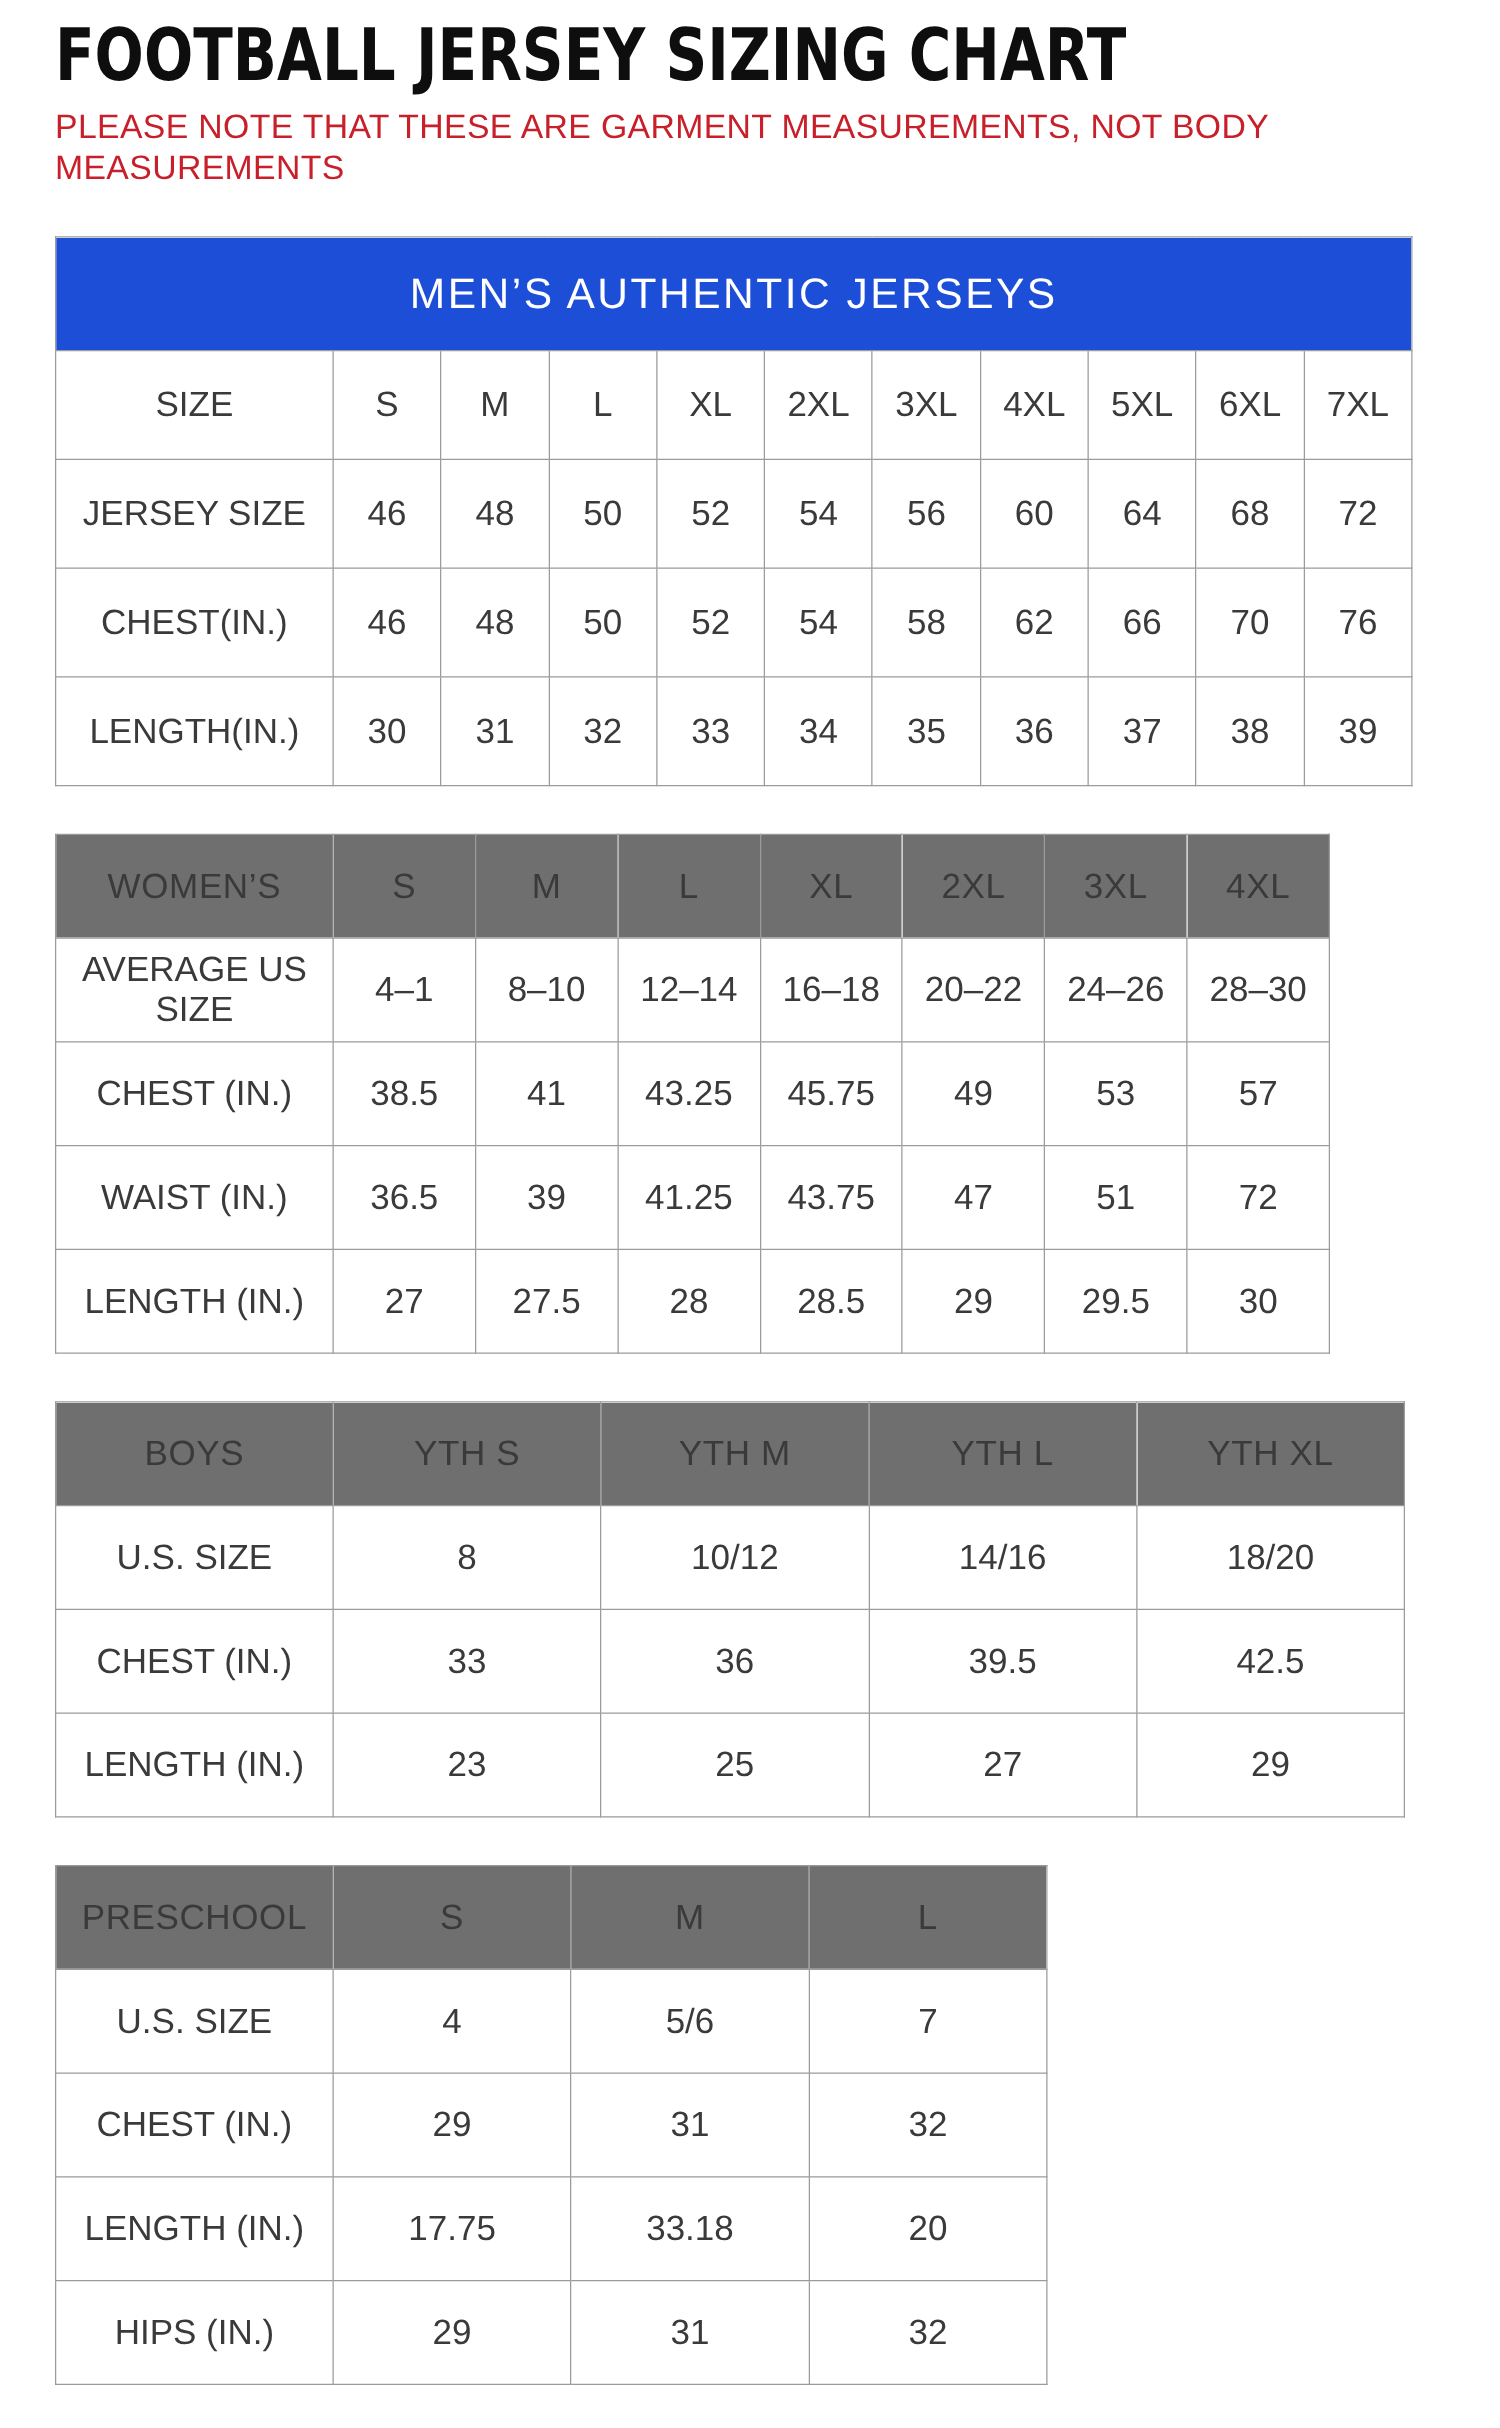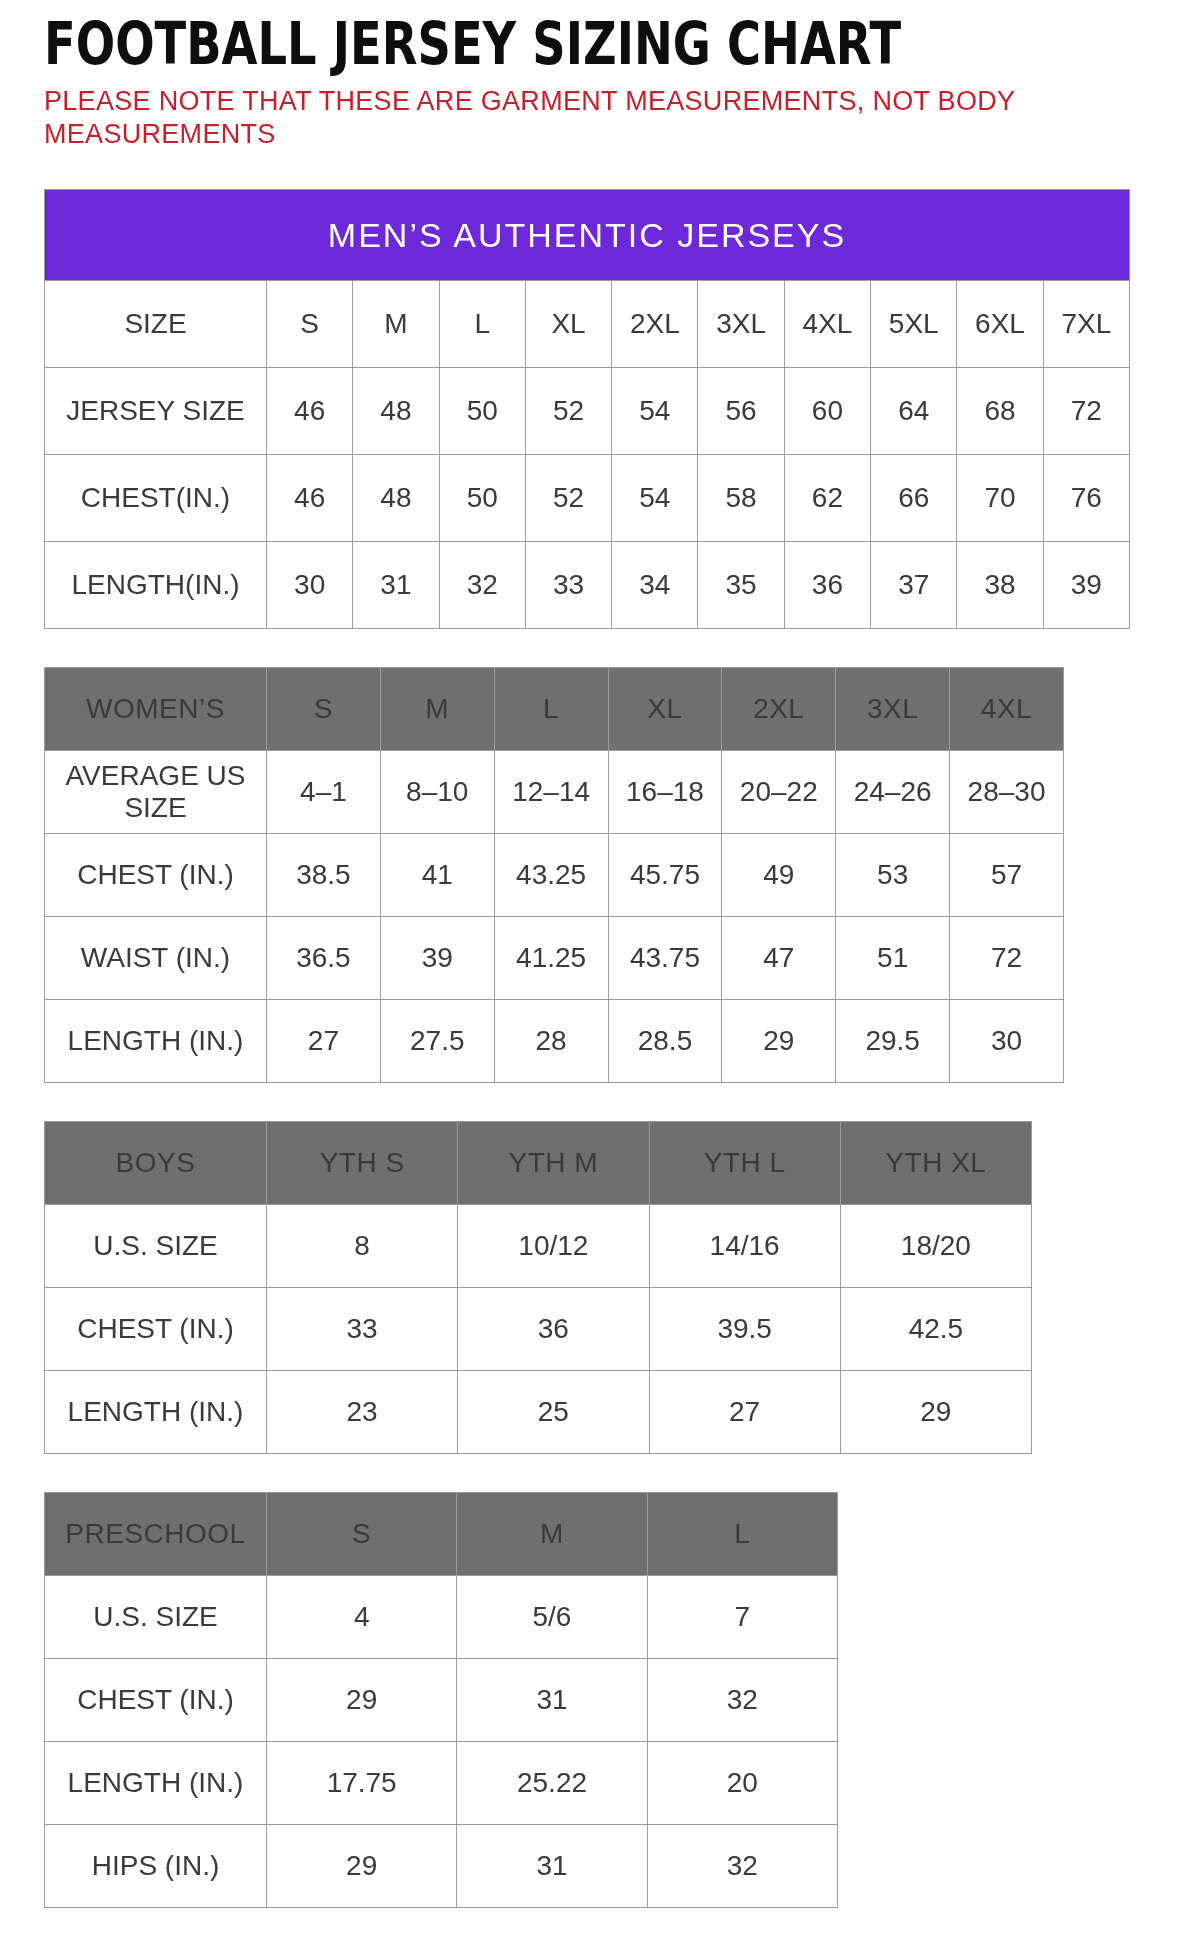--- a/index.html
+++ b/index.html
@@ -48,26 +48,26 @@
     vertical-align: middle;
     font-size: 28px;
     color: #3a3a3a;
     height: 78px;
     padding: 2px 4px;
     line-height: 1.12;
     overflow: hidden;
   }
   table.mens { width: 1086px; }
   table.womens { width: 1020px; }
-  table.boys { width: 988px; }
+  table.boys { width: 1080px; }
   table.preschool { width: 794px; }
   table.mens td { height: 82px; }
   col.label-col { width: 222px; }
   tr.banner td {
-    background: #6d28d9;
+    background: #1d4ed8;
     color: #ffffff;
     font-size: 34px;
     letter-spacing: 2px;
     height: 86px;
   }
   td.head {
     background: #6f6f6f;
     color: #ffffff;
     letter-spacing: 0.5px;
   }
@@ -276,21 +276,21 @@
         </tr>
         <tr>
           <td class="label">CHEST (IN.)</td>
           <td>29</td>
           <td>31</td>
           <td>32</td>
         </tr>
         <tr>
           <td class="label">LENGTH (IN.)</td>
           <td>17.75</td>
-          <td>25.22</td>
+          <td>33.18</td>
           <td>20</td>
         </tr>
         <tr>
           <td class="label">HIPS (IN.)</td>
           <td>29</td>
           <td>31</td>
           <td>32</td>
         </tr>
       </tbody>
     </table>

